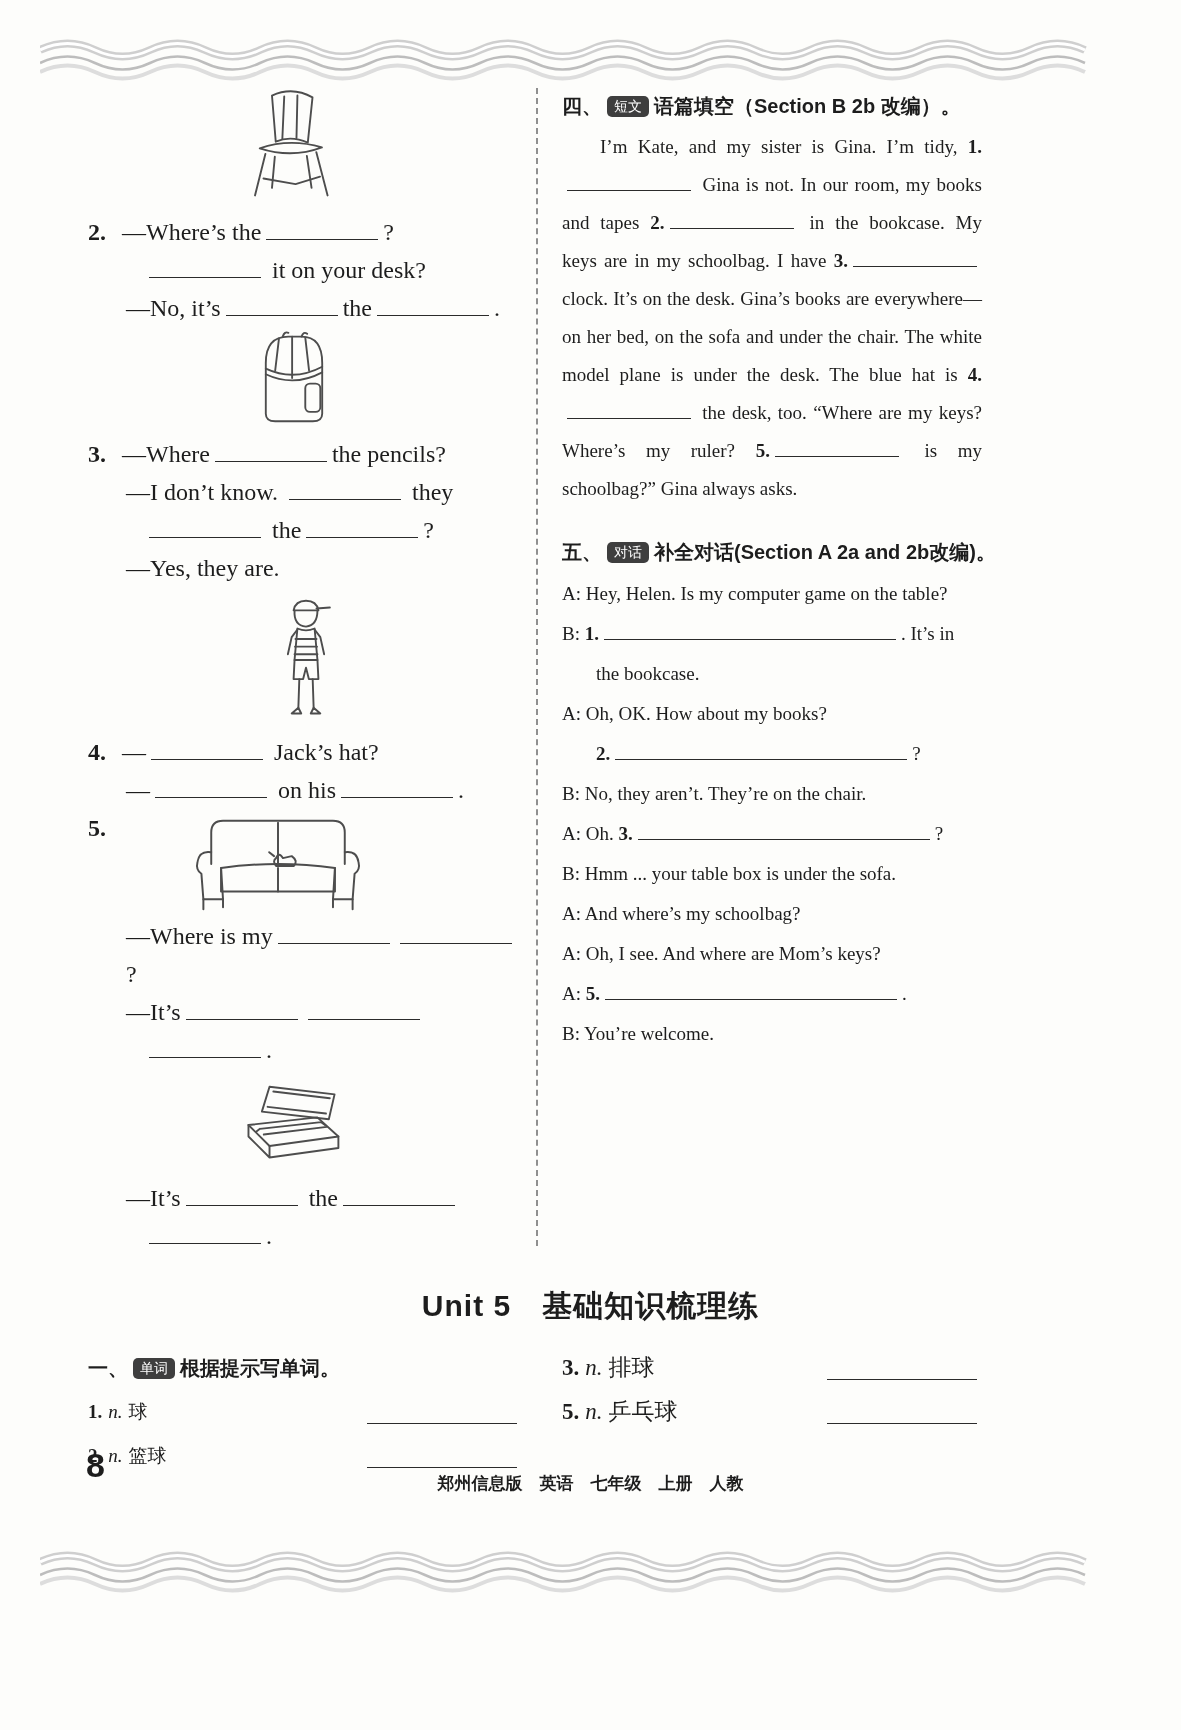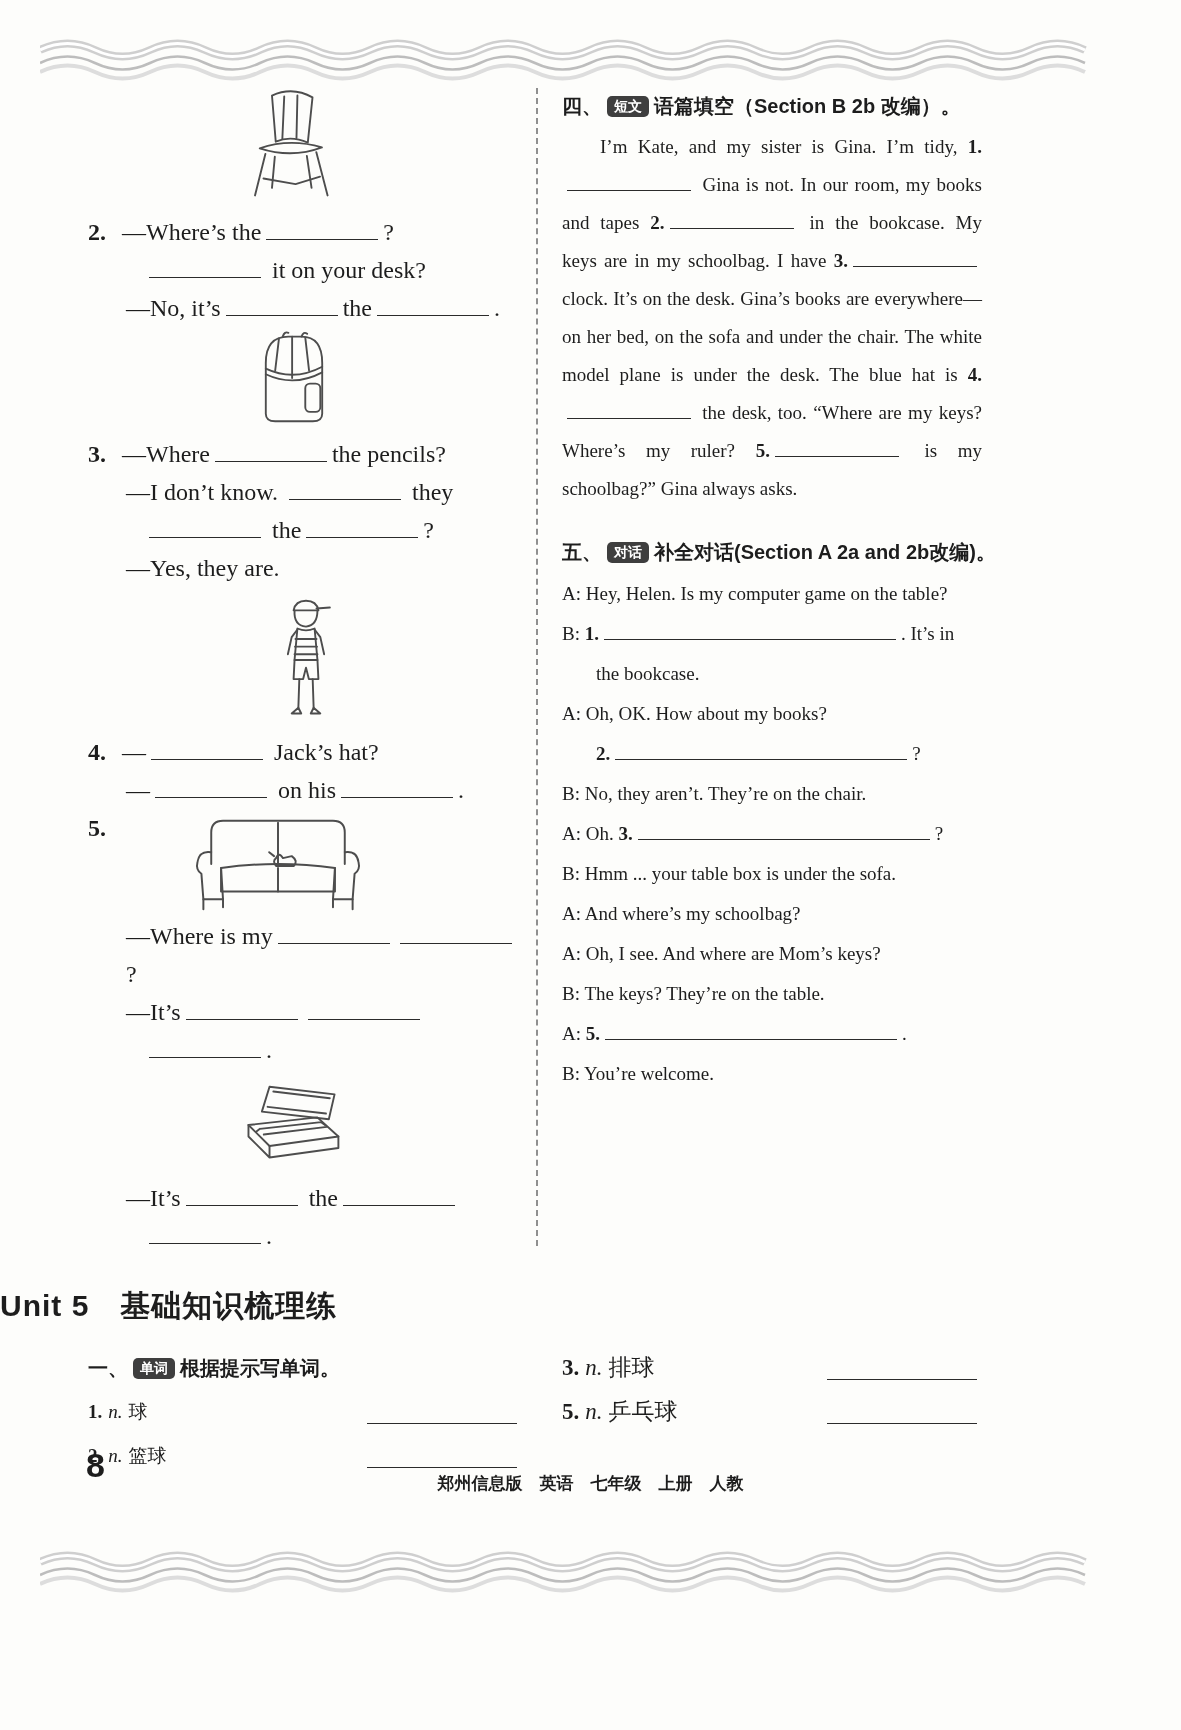--- a/index.html
+++ b/index.html
@@ -34,30 +34,30 @@
   .illus-boy    { margin-left:186px; margin-top:10px; }
   .illus-pencil { margin-left:148px; margin-top:12px; }
   .q5head { display:flex; align-items:flex-start; }
   .q5head .qnum { margin-top:6px; }
   .q5head svg { margin-left:66px; }
 
   .sec-head { font-family:"Liberation Sans", sans-serif; font-weight:bold;
               font-size:20px; line-height:44px; white-space:nowrap; }
   .badge { display:inline-block; background:#3e3e3e; color:#ffffff;
            font-size:14px; line-height:21px; padding:0 7px; border-radius:5px;
-           vertical-align:2px; margin:0 5px; font-family:"Liberation Sans", sans-serif; font-weight:bold; }
+           vertical-align:2px; margin:0 5px; font-family:"Liberation Sans", sans-serif; font-weight:normal; }
 
   .passage { text-align:justify; line-height:38px; text-indent:2em; }
   .bnum { font-weight:bold; }
 
   .dialogue { margin-top:22px; }
   .dline { line-height:40px; padding-left:34px; text-indent:-34px; }
   .dline.sub { text-indent:0; }
 
-  .unit5-title { position:absolute; top:1286px; left:0; width:100%; text-align:left;
+  .unit5-title { position:absolute; top:1286px; left:0; width:100%; text-align:center;
                  font-family:"Liberation Sans", sans-serif; font-weight:bold;
                  font-size:30px; letter-spacing:1px; }
   .u5-left  { position:absolute; left:88px;  top:1346px; width:434px; font-size:19px; }
   .u5-right { position:absolute; left:562px; top:1346px; width:420px; font-size:23px; }
   .u5-head { font-family:"Liberation Sans", sans-serif; font-weight:bold;
              font-size:20px; line-height:44px; }
   .word-row { display:flex; justify-content:space-between; align-items:flex-end;
               line-height:44px; }
   .wnum { font-weight:bold; }
   .pos  { font-style:italic; margin:0 6px 0 6px; }
@@ -223,21 +223,20 @@
 
     <div class="dline"><span>A:</span> <span>Hey, Helen. Is my computer game on the table?</span></div>
     <div class="dline"><span>B:</span> <span class="bnum">1.</span><span class="blank blank-xl"></span><span>. It’s in the bookcase.</span></div>
     <div class="dline"><span>A:</span> <span>Oh, OK. How about my books?</span></div>
     <div class="dline sub"><span class="bnum">2.</span><span class="blank blank-xl"></span><span>?</span></div>
     <div class="dline"><span>B:</span> <span>No, they aren’t. They’re on the chair.</span></div>
     <div class="dline"><span>A:</span> <span>Oh.</span> <span class="bnum">3.</span><span class="blank blank-xl"></span><span>?</span></div>
     <div class="dline"><span>B:</span> <span>Hmm ... your table box is under the sofa.</span></div>
     <div class="dline"><span>A:</span> <span>And where’s my schoolbag?</span></div>
     <div class="dline"><span>A:</span> <span>Oh, I see. And where are Mom’s keys?</span></div>
-    <div class="dline"><span>B:</span> <span>The keys?  They’re on the table.</span></div>
     <div class="dline"><span>A:</span> <span class="bnum">5.</span><span class="blank blank-xl"></span><span>.</span></div>
     <div class="dline"><span>B:</span> <span>You’re welcome.</span></div>
   </div>
 
 </div>
 
 <div class="unit5-title">Unit 5　基础知识梳理练</div>
 
 <div class="u5-left">
   <div class="u5-head">

